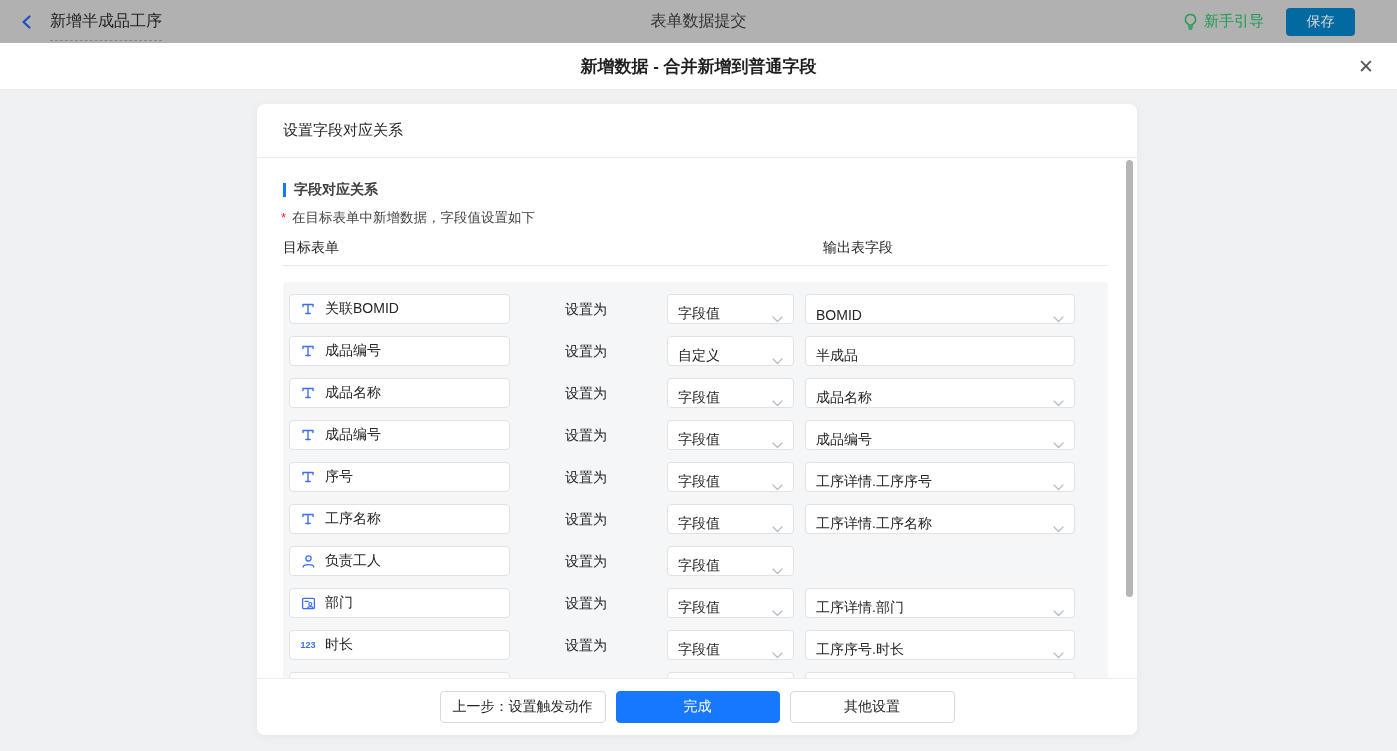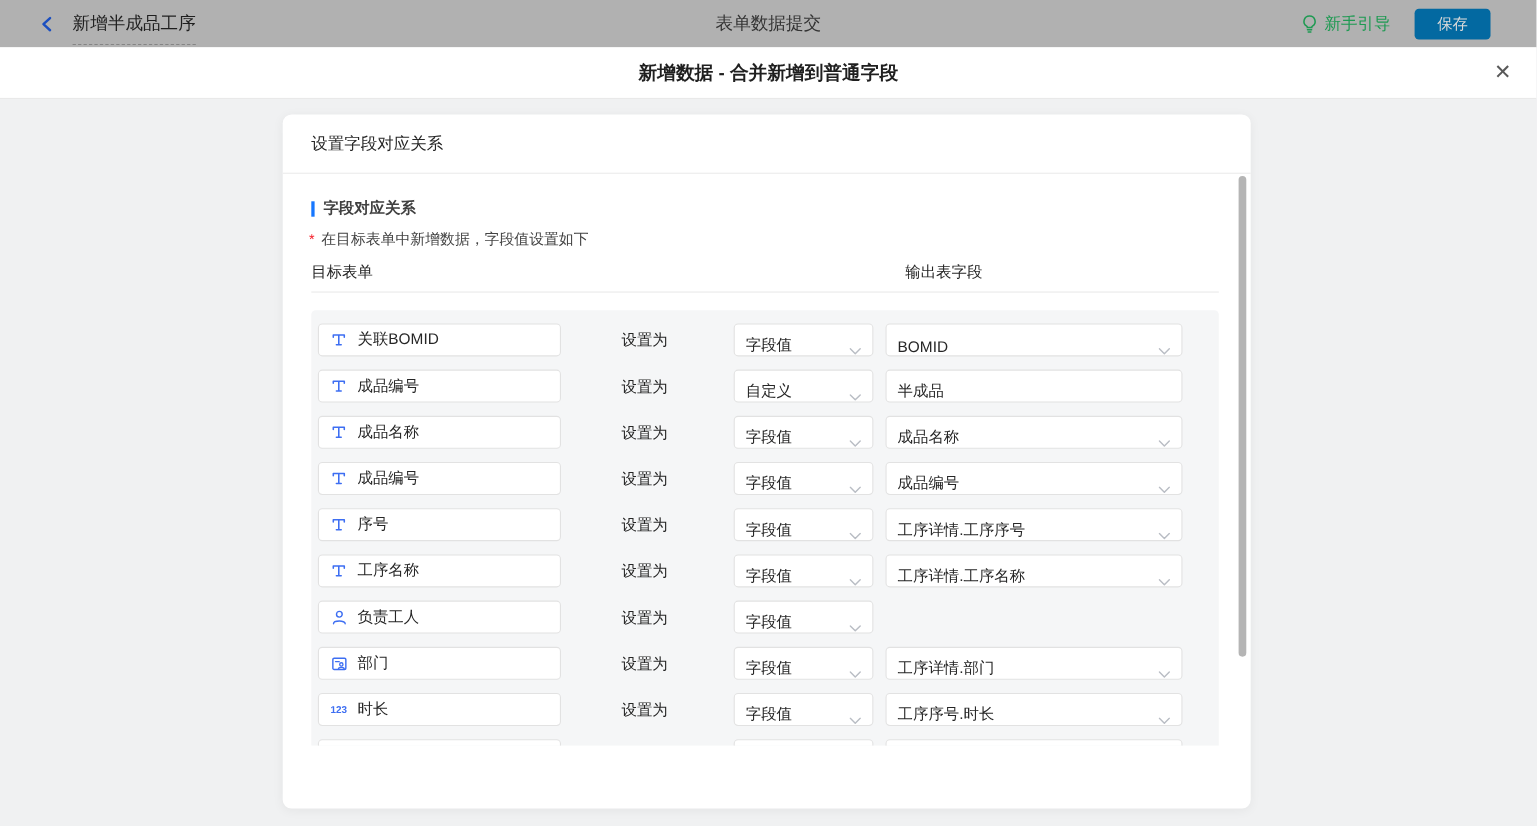--- a/index.html
+++ b/index.html
@@ -3,21 +3,21 @@
 <meta charset="utf-8">
 <style>
   * { margin:0; padding:0; box-sizing:border-box; }
   html,body { width:1397px; height:751px; }
   body { font-family:"Liberation Sans","DejaVu Sans",sans-serif; background:#f0f0f0; }
   .stage { position:relative; width:1397px; height:751px; overflow:hidden; background:#f0f1f2; }
 
   
   .app-bar { position:absolute; top:0; left:0; width:100%; height:43px; background:#b1b1b1;
              display:flex; align-items:center; }
-  .app-bar-left { display:flex; align-items:center; padding-left:34px; gap:14px; }
+  .app-bar-left { display:flex; align-items:center; padding-left:18px; gap:14px; }
   .back-btn { width:18px; height:18px; display:flex; align-items:center; justify-content:center; cursor:pointer; }
   .app-title { position:relative; font-size:16px; color:#1f1f1f; }
   .app-title::after { content:""; position:absolute; left:0; right:0; bottom:-9px;
                       border-bottom:1px dashed #858585; }
   .app-bar-center { position:absolute; left:0; right:0; text-align:center; font-size:16px; color:#333; pointer-events:none; }
   .app-bar-right { margin-left:auto; display:flex; align-items:center; padding-right:42px; gap:22px; }
   .guide { display:flex; align-items:center; gap:6px; color:#1e9a52; font-size:15px; cursor:pointer; }
   .save-btn { width:69px; height:28px; background:#0369a1; color:#d9d9d9; font-size:14px;
               border:none; border-radius:4px; cursor:pointer; }
 
@@ -334,15 +334,20 @@
               </div>
               <div class="sel value-sel">
                 <span></span>
               </div>
             </div>
           </div>
 
         <div class="scroll-thumb"></div>
       </div>
 
+      <div class="card-footer">
+        <button class="btn btn-ghost btn-prev">上一步：设置触发动作</button>
+        <button class="btn btn-primary btn-done">完成</button>
+        <button class="btn btn-ghost btn-other">其他设置</button>
+      </div>
     </div>
   </div>
 </div>
 
 </body></html>

